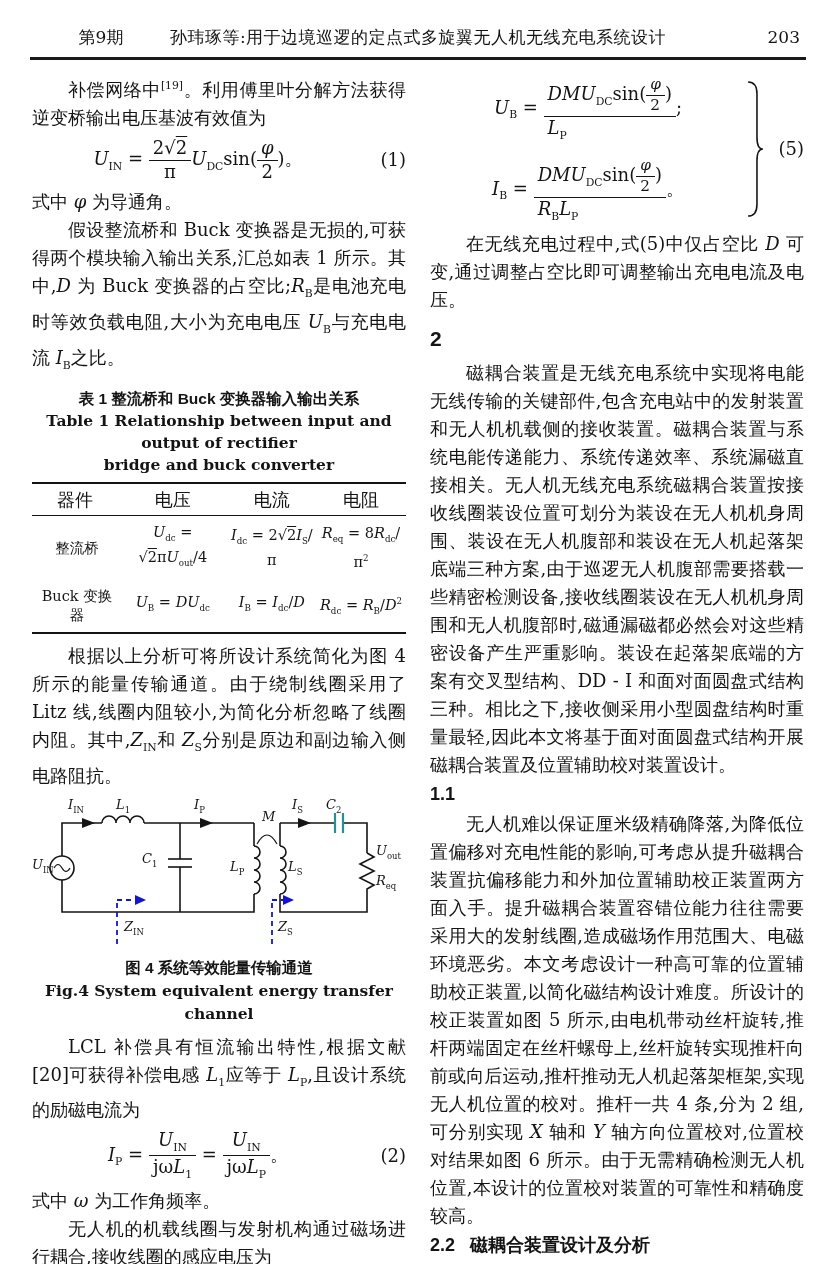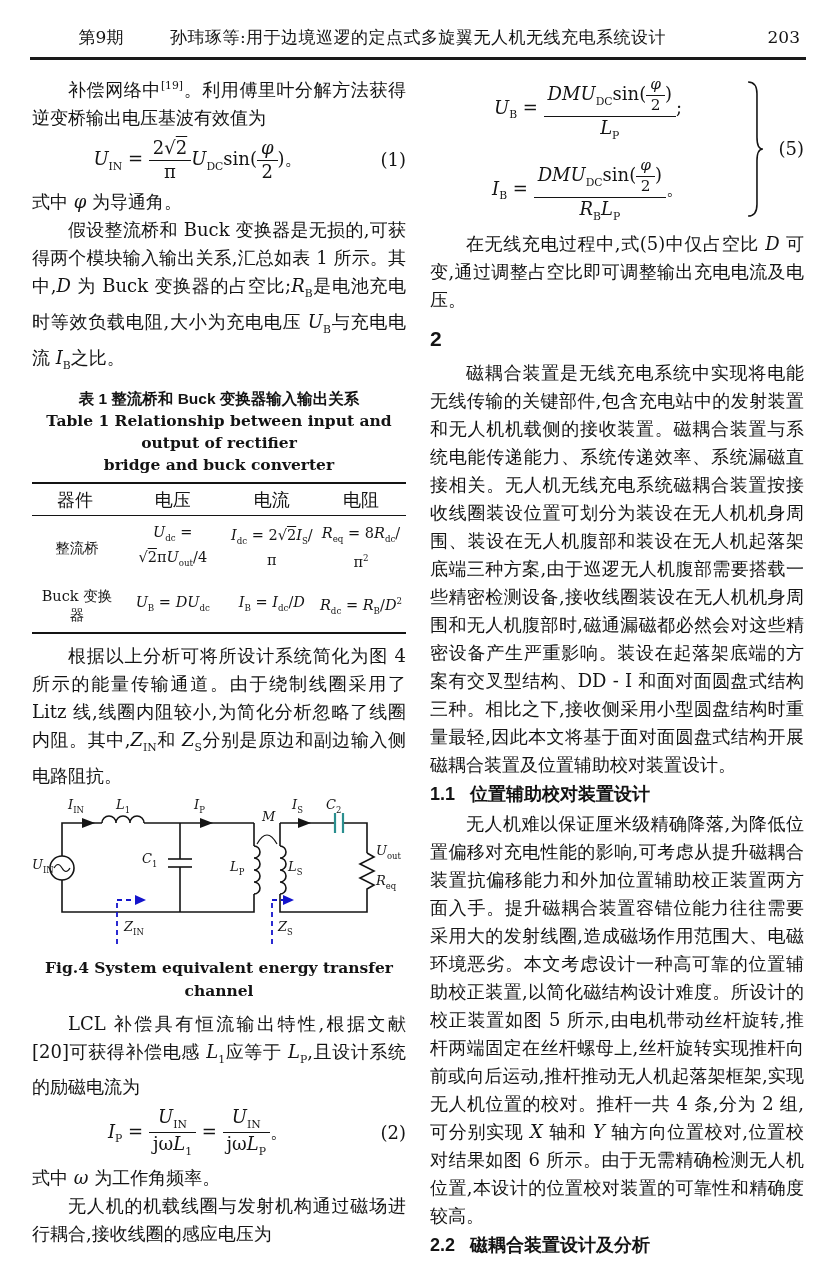--- a/index.html
+++ b/index.html
@@ -18,21 +18,21 @@
   .col.rightc{left:430px;}
   p{margin:0;}
   p.ind{text-indent:2em;}
   sub{font-size:.6em;}
   sup{font-size:.6em;}
   .ol{text-decoration:overline;}
   
   .eq{display:flex;align-items:center;margin:5px 0;}
   .eq .eq-body{flex:1;text-align:center;}
   .eq .eq-no{width:42px;text-align:right;}
-  .frac{display:inline-block;vertical-align:middle;text-align:center;line-height:1.15;}
+  .frac{display:inline-block;vertical-align:middle;line-height:1.15;}
   .frac>.num{display:block;border-bottom:1px solid #141414;padding:1px 4px;}
   .frac>.den{display:block;padding:1px 4px;}
   .frac .frac{font-size:.85em;}
   .eq5{display:flex;align-items:center;margin:2px 0 6px;}
   .eq5 .eq5-body{flex:1;display:flex;flex-direction:column;align-items:center;gap:12px;}
   .eq5 .brace{width:18px;height:138px;flex:0 0 18px;}
   .eq5 .eq-no{width:40px;text-align:right;}
   
   .tbl-cap-zh{text-align:center;font-family:"Liberation Sans","DejaVu Sans",sans-serif;font-weight:bold;
               font-size:15.5px;line-height:22px;margin-top:9px;}
@@ -170,20 +170,21 @@
         <span class="fig-label" style="left:294px;top:0"><i>C</i><sub>2</sub></span>
         <span class="fig-label" style="left:0;top:60px"><i>U</i><sub>IN</sub></span>
         <span class="fig-label" style="left:110px;top:54px"><i>C</i><sub>1</sub></span>
         <span class="fig-label" style="left:198px;top:62px"><i>L</i><sub>P</sub></span>
         <span class="fig-label" style="left:256px;top:62px"><i>L</i><sub>S</sub></span>
         <span class="fig-label" style="left:344px;top:46px"><i>U</i><sub>out</sub></span>
         <span class="fig-label" style="left:344px;top:76px"><i>R</i><sub>eq</sub></span>
         <span class="fig-label" style="left:92px;top:122px"><i>Z</i><sub>IN</sub></span>
         <span class="fig-label" style="left:246px;top:122px"><i>Z</i><sub>S</sub></span>
       </div>
+      <div class="fig-cap-zh">图 4  系统等效能量传输通道</div>
       <div class="fig-cap-en">Fig.4  System equivalent energy transfer channel</div>
     </div>
 
     <p class="ind" style="margin-top:8px">LCL 补偿具有恒流输出特性,根据文献[20]可获得补偿电感 <i>L</i><sub>1</sub>应等于 <i>L</i><sub>P</sub>,且设计系统的励磁电流为</p>
 
     <div class="eq">
       <span class="eq-body"><i>I</i><sub>P</sub> = <span class="frac"><span class="num"><i>U</i><sub>IN</sub></span><span class="den">jω<i>L</i><sub>1</sub></span></span> = <span class="frac"><span class="num"><i>U</i><sub>IN</sub></span><span class="den">jω<i>L</i><sub>P</sub></span></span>。</span>
       <span class="eq-no">(2)</span>
     </div>
 
@@ -208,21 +209,20 @@
     <p class="ind">在无线充电过程中,式(5)中仅占空比 <i>D</i> 可变,通过调整占空比即可调整输出充电电流及电压。</p>
 
     <div class="h2">
       <span class="no">2</span>
     </div>
 
     <p class="ind">磁耦合装置是无线充电系统中实现将电能无线传输的关键部件,包含充电站中的发射装置和无人机机载侧的接收装置。磁耦合装置与系统电能传递能力、系统传递效率、系统漏磁直接相关。无人机无线充电系统磁耦合装置按接收线圈装设位置可划分为装设在无人机机身周围、装设在无人机腹部和装设在无人机起落架底端三种方案,由于巡逻无人机腹部需要搭载一些精密检测设备,接收线圈装设在无人机机身周围和无人机腹部时,磁通漏磁都必然会对这些精密设备产生严重影响。装设在起落架底端的方案有交叉型结构、DD - I 和面对面圆盘式结构三种。相比之下,接收侧采用小型圆盘结构时重量最轻,因此本文将基于面对面圆盘式结构开展磁耦合装置及位置辅助校对装置设计。</p>
 
     <div class="h3">
       <span class="no">1.1</span>
-      <span>位置辅助校对装置设计</span>
     </div>
 
     <p class="ind">无人机难以保证厘米级精确降落,为降低位置偏移对充电性能的影响,可考虑从提升磁耦合装置抗偏移能力和外加位置辅助校正装置两方面入手。提升磁耦合装置容错位能力往往需要采用大的发射线圈,造成磁场作用范围大、电磁环境恶劣。本文考虑设计一种高可靠的位置辅助校正装置,以简化磁结构设计难度。所设计的校正装置如图 5 所示,由电机带动丝杆旋转,推杆两端固定在丝杆螺母上,丝杆旋转实现推杆向前或向后运动,推杆推动无人机起落架框架,实现无人机位置的校对。推杆一共 4 条,分为 2 组,可分别实现 <i>X</i> 轴和 <i>Y</i> 轴方向位置校对,位置校对结果如图 6 所示。由于无需精确检测无人机位置,本设计的位置校对装置的可靠性和精确度较高。</p>
 
     <div class="h3">
       <span class="no">2.2</span>
       <span>磁耦合装置设计及分析</span>
     </div>
 
   </div>

